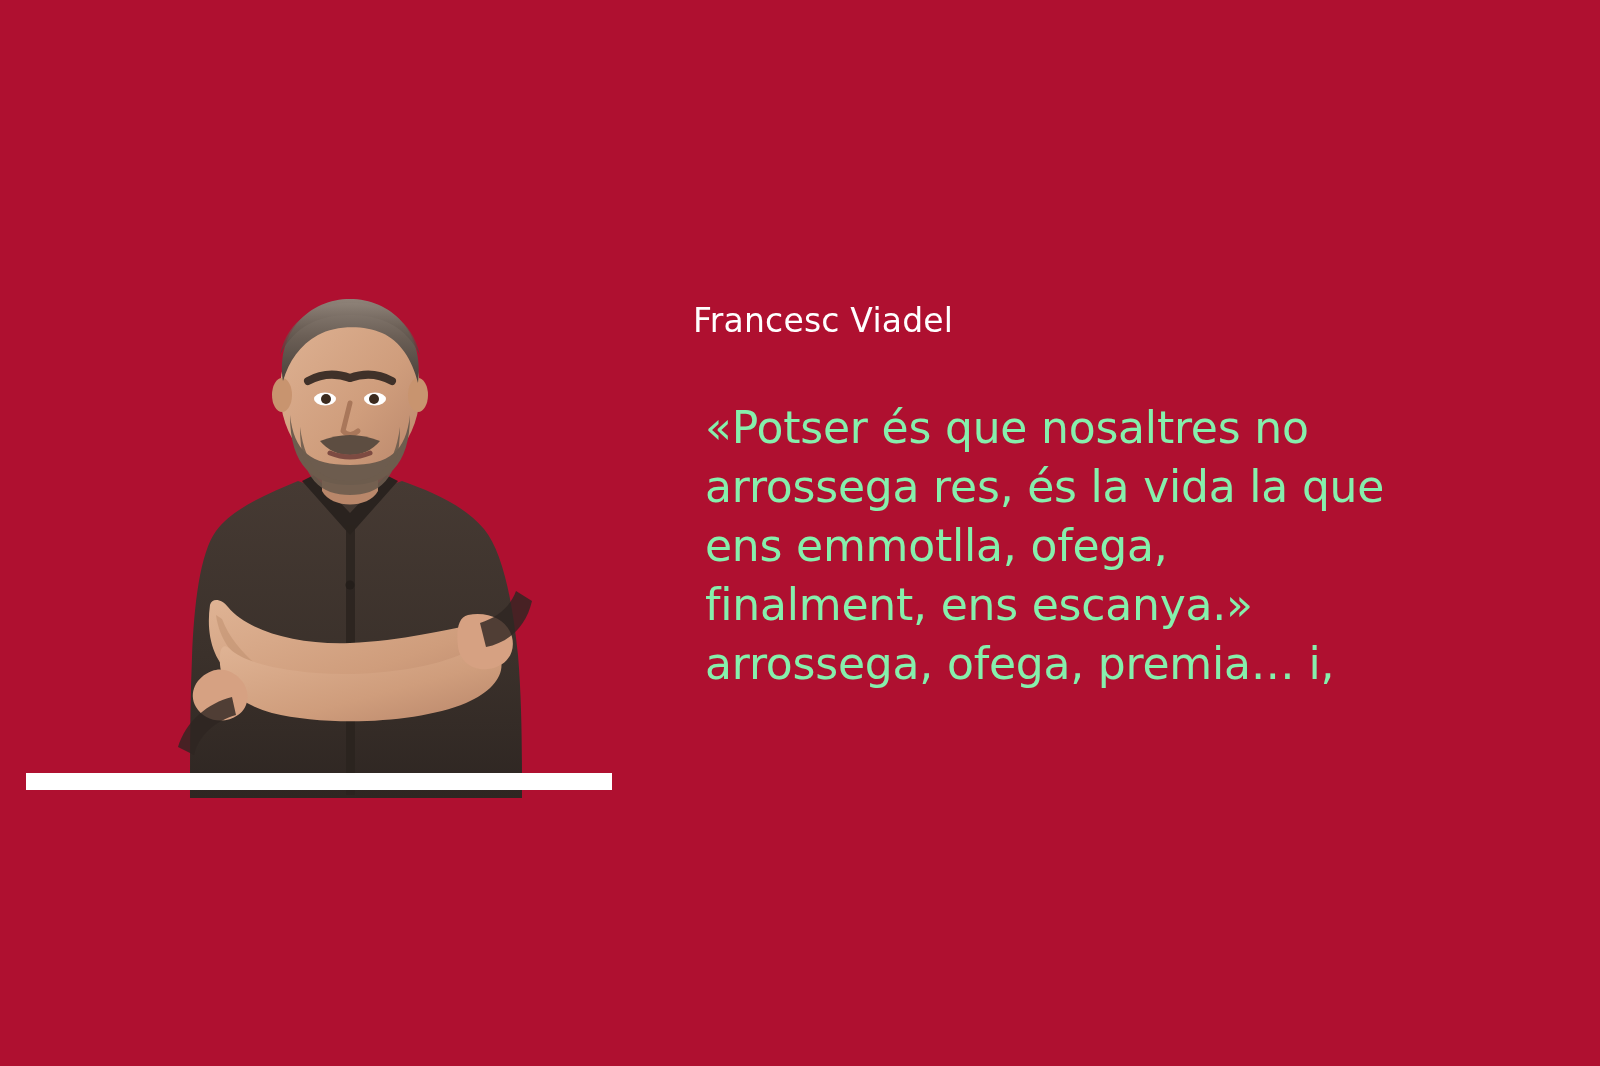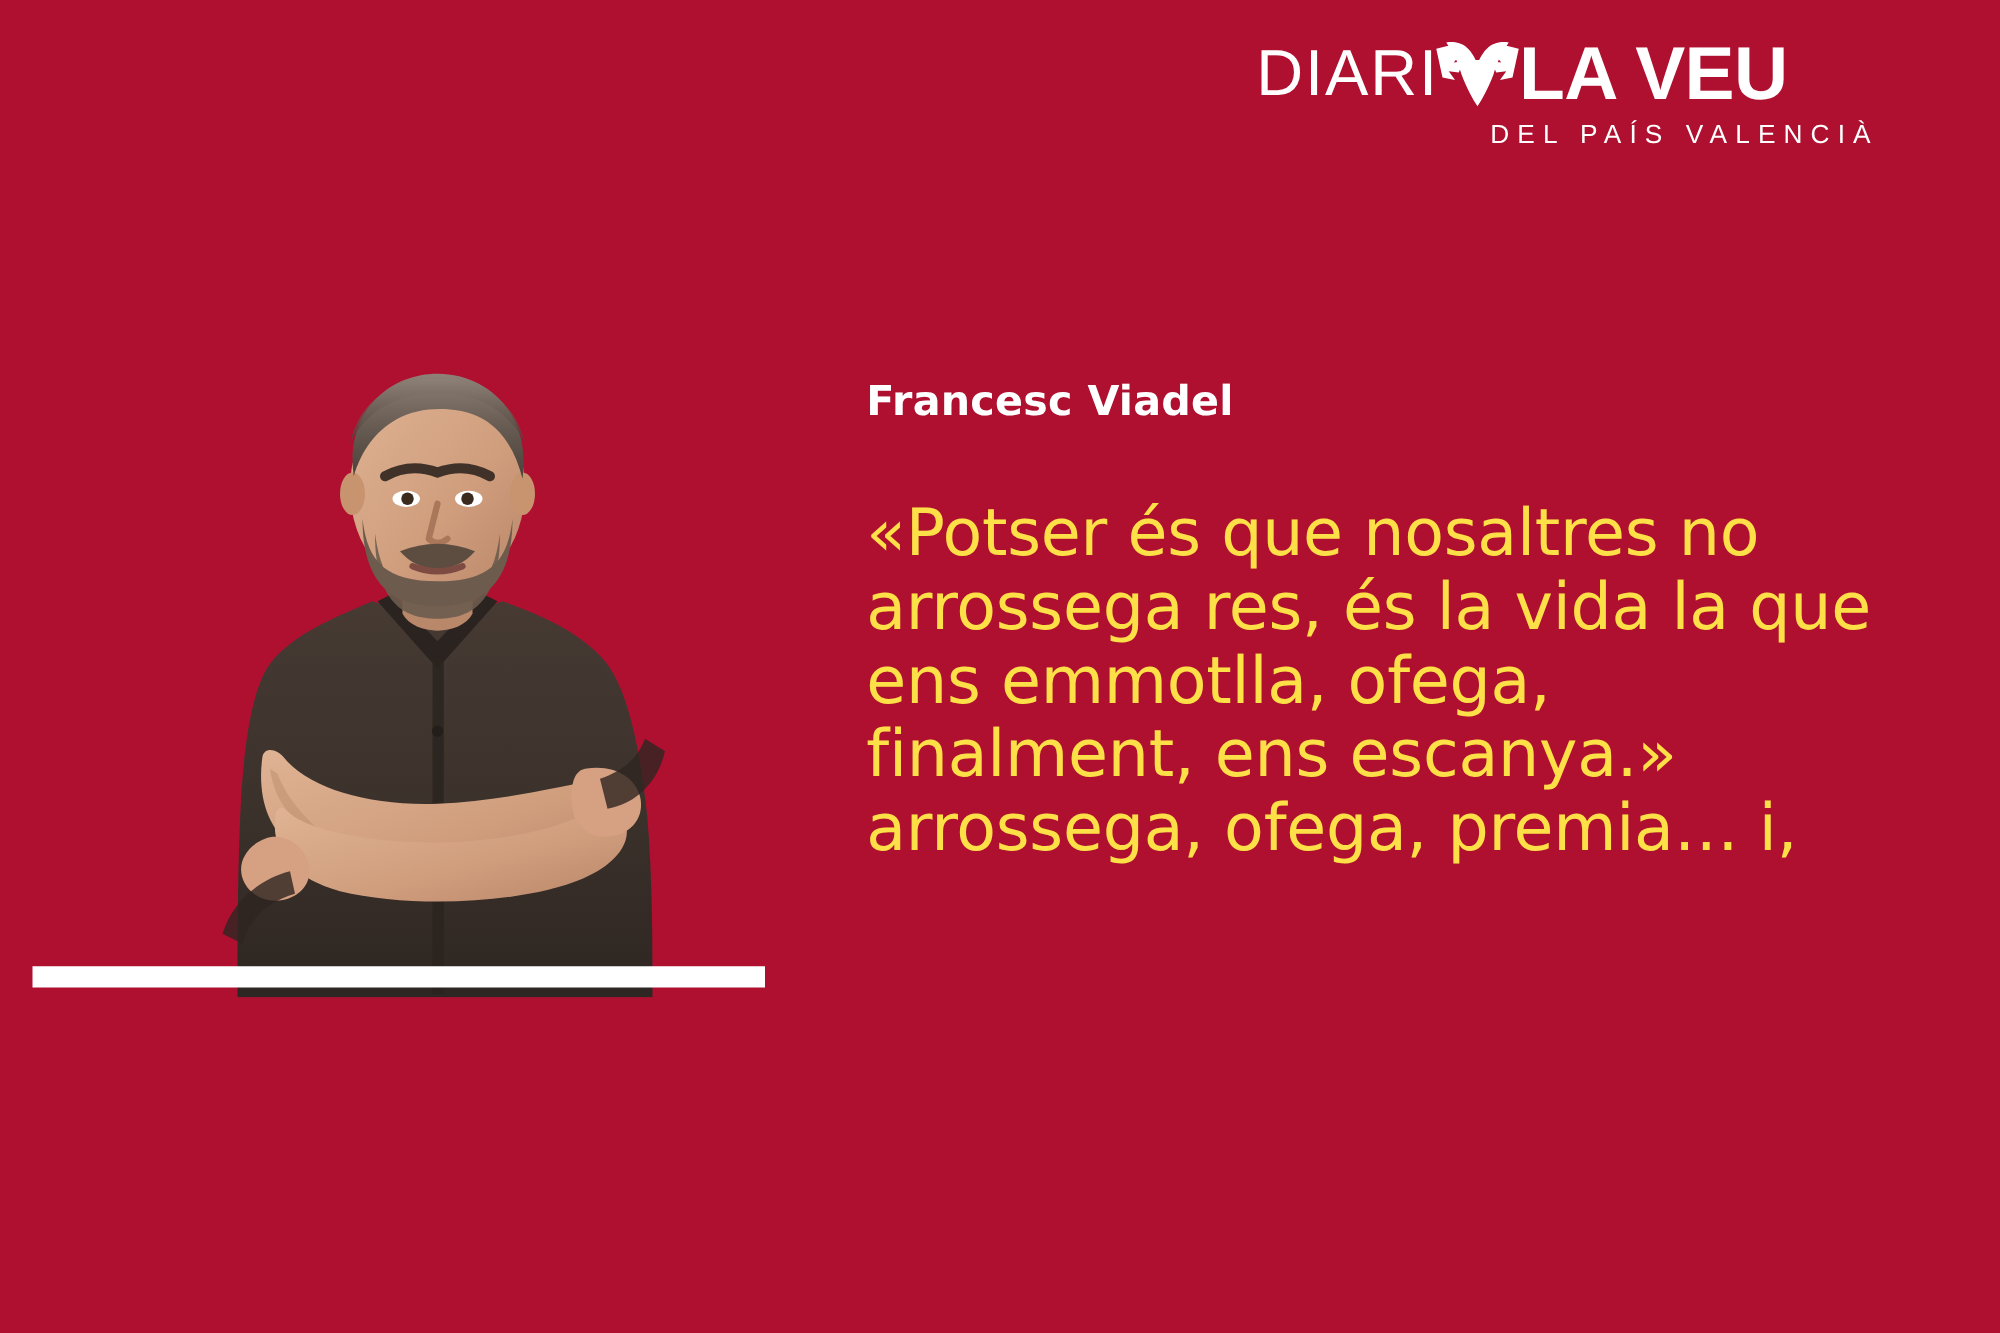--- a/index.html
+++ b/index.html
@@ -100,64 +100,47 @@
   
   .textblock {
     position: absolute;
     left: 693px;
     top: 300px;
     width: 790px;
   }
   .speaker {
     font-family: "DejaVu Sans", sans-serif;
     font-size: 33px;
-    font-weight: 700;
+    font-weight: 400;
     color: #ffffff;
     letter-spacing: 0.2px;
     line-height: 42px;
     margin: 0;
   }
   .quote {
-    margin: 0;
+    margin: 12px;
     padding: 0;
     margin-top: 56px;
     font-family: "DejaVu Sans", sans-serif;
-    font-size: 52px;
+    font-size: 44px;
     font-weight: 400;
-    color: #fde047;
+    color: #86efac;
     line-height: 59px;
     letter-spacing: -0.2px;
   }
   .quote-line {
     display: block;
     white-space: nowrap;
   }
 </style>
 </head>
 <body>
 
 <div class="card">
 
-  <div class="logo">
-    <div class="logo-row">
-      <span class="logo-diari">DIARI</span>
-
-      <span>
-        <svg class="logo-bat" viewBox="0 0 74 56" xmlns="http://www.w3.org/2000/svg" aria-hidden="true">
-          <path fill="#ffffff" d="M4 8 L16 5 L22 14 L18 19 L26 18 L22 27 L14 26 L19 33 L9 31 Z"></path>
-          <path fill="#ffffff" d="M70 8 L58 5 L52 14 L56 19 L48 18 L52 27 L60 26 L55 33 L65 31 Z"></path>
-          <path fill="#ffffff" d="M12 3 C26 1 32 9 37 20 C42 9 48 1 62 3 C56 12 52 20 50 28 C46 39 41 48 37 54 C33 48 28 39 24 28 C22 20 18 12 12 3 Z"></path>
-          <path fill="#ffffff" d="M31 17 L43 17 L37 26 Z"></path>
-        </svg>
-      </span>
-
-      <span class="logo-laveu">LA VEU</span>
-    </div>
-    <div class="logo-sub">DEL PAÍS VALENCIÀ</div>
-  </div>
 
   <div class="portrait-wrap">
     <svg class="portrait-svg" viewBox="0 0 420 513" xmlns="http://www.w3.org/2000/svg" aria-hidden="true">
       <defs>
         <linearGradient id="shirtG" x1="0" y1="0" x2="0" y2="1">
           <stop offset="0%" stop-color="#463a33"></stop>
           <stop offset="55%" stop-color="#3b312b"></stop>
           <stop offset="100%" stop-color="#2e2622"></stop>
         </linearGradient>
         <linearGradient id="skinG" x1="0" y1="0" x2="1" y2="1">

